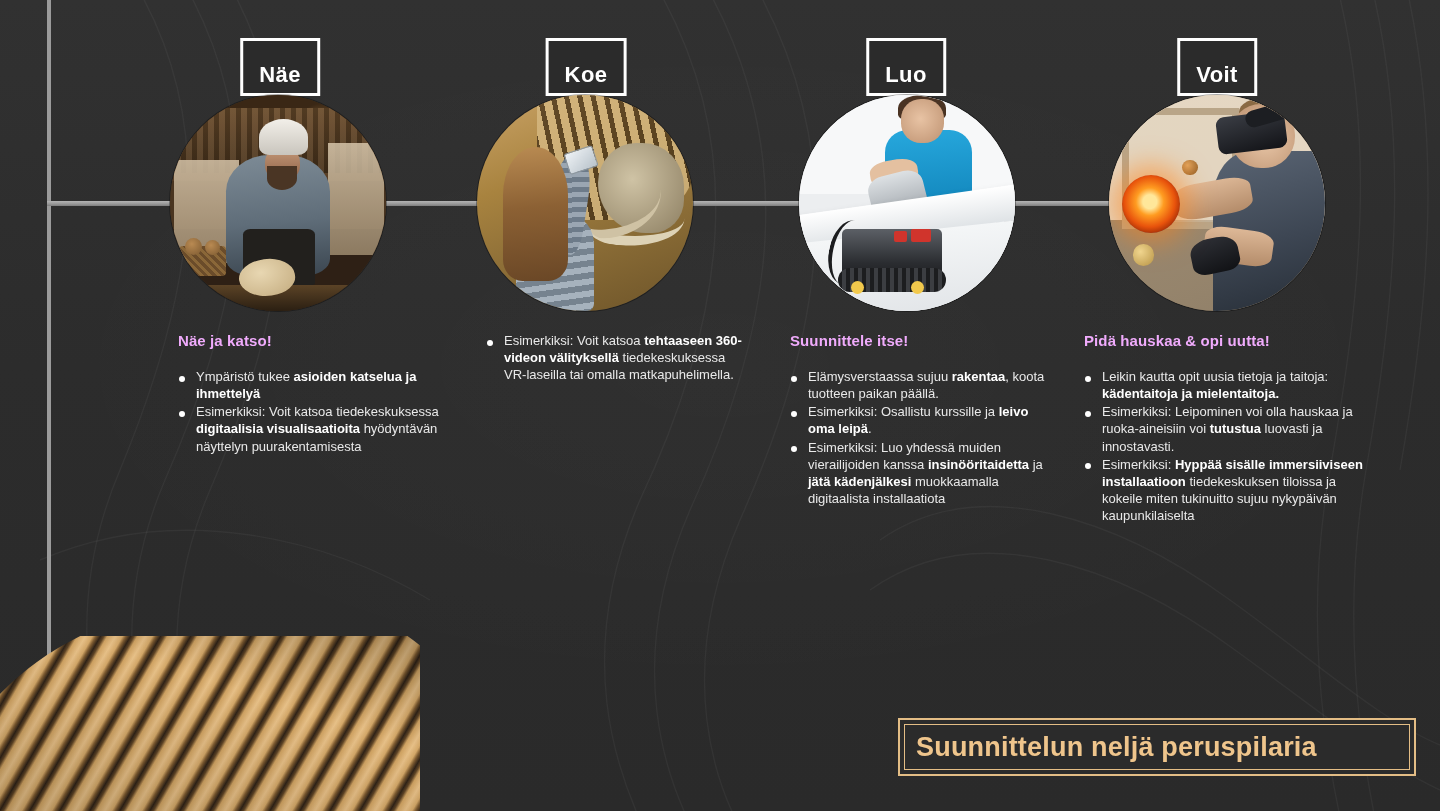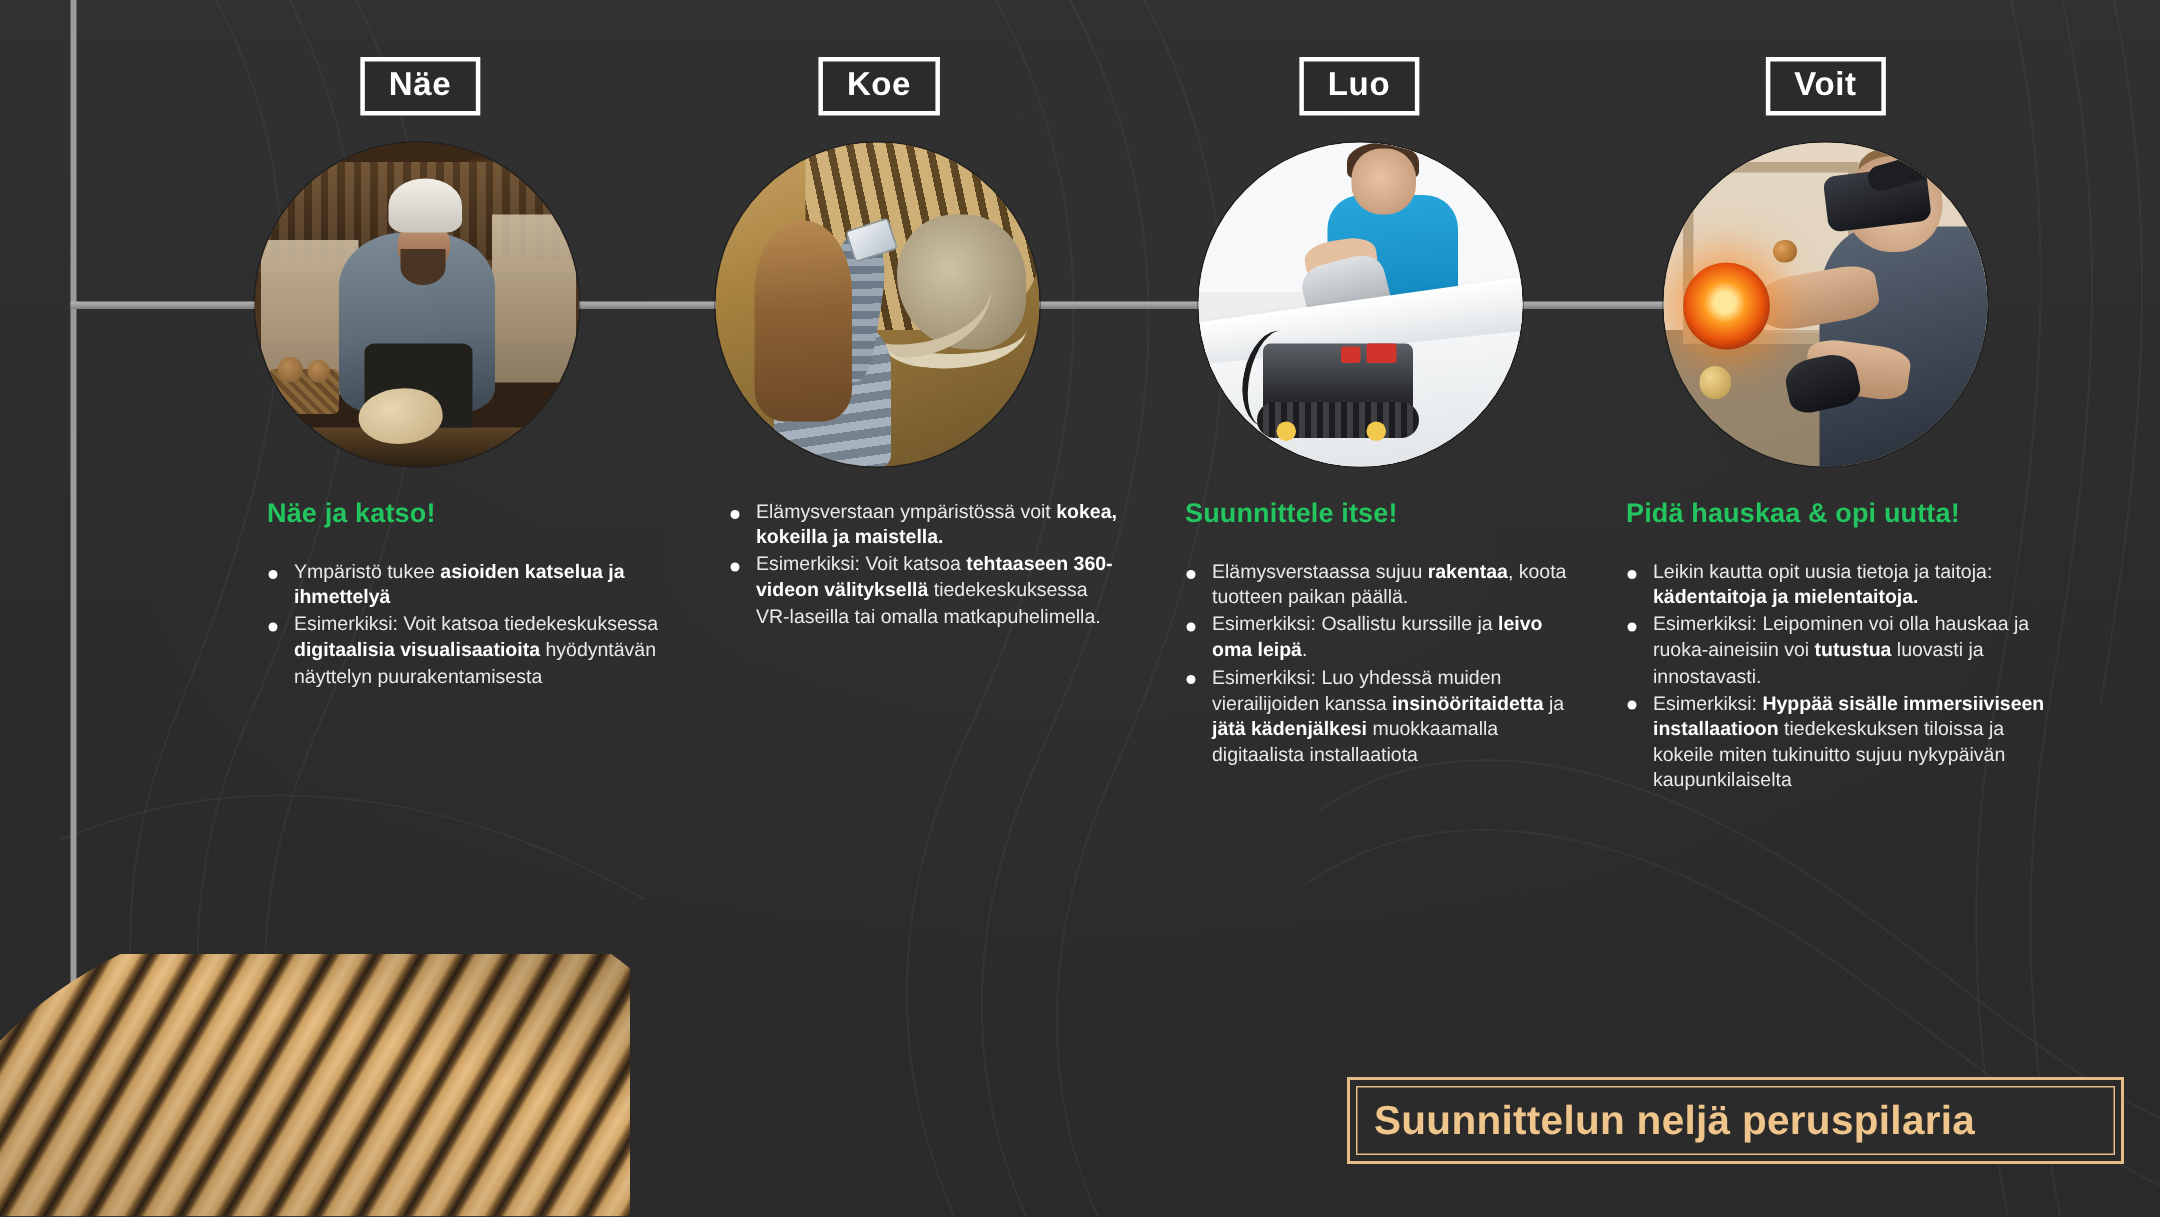--- a/index.html
+++ b/index.html
@@ -93,21 +93,21 @@
   
   .chip {
     position: absolute;
     top: 38px;
     border: 3px solid #ffffff;
     background: #2b2b2b;
     color: #ffffff;
     font-weight: 700;
     font-size: 22px;
     letter-spacing: .4px;
-    padding: 4px 16px 7px;
+    padding: 23px 16px 7px;
     line-height: 1;
     transform: translateX(-50%);
     white-space: nowrap;
   }
 
   
   .photo {
     position: absolute;
     top: 95px;
     width: 216px;
@@ -386,23 +386,23 @@
   }
   .vr-planet2 {
     position: absolute; left: 11%; top: 69%; width: 10%; height: 10%;
     border-radius: 50%;
     background: radial-gradient(circle at 35% 35%, #f0d58e, #b89445);
   }
 
   
   .col { position: absolute; }
   .col-title {
-    color: #22c55e;
+    color: #f0abfc;
     font-weight: 700;
-    font-size: 18px;
+    font-size: 15px;
     letter-spacing: .1px;
     margin-bottom: 19px;
     white-space: nowrap;
   }
   ul.bullets { list-style: none; }
   ul.bullets li {
     position: relative;
     color: #e9e9e9;
     font-size: 13px;
     line-height: 1.32;
@@ -567,21 +567,20 @@
   <div class="col" style="left:178px; top:332px; width:265px;">
     <div class="col-title">Näe ja katso!</div>
     <ul class="bullets">
         <li><span>Ympäristö tukee </span><b>asioiden katselua ja ihmettelyä</b></li>
         <li><span>Esimerkiksi: Voit katsoa tiedekeskuksessa </span><b>digitaalisia visualisaatioita</b><span> hyödyntävän näyttelyn puurakentamisesta</span></li>
       </ul>
   </div>
 
   <div class="col" style="left:486px; top:332px; width:262px;">
     <ul class="bullets">
-        <li><span>Elämysverstaan ympäristössä voit </span><b>kokea, kokeilla ja maistella.</b></li>
         <li><span>Esimerkiksi: Voit katsoa </span><b>tehtaaseen 360-videon välityksellä</b><span> tiedekeskuksessa VR-laseilla tai omalla matkapuhelimella.</span></li>
       </ul>
   </div>
 
   <div class="col" style="left:790px; top:332px; width:265px;">
     <div class="col-title">Suunnittele itse!</div>
     <ul class="bullets">
         <li><span>Elämysverstaassa sujuu </span><b>rakentaa</b><span>, koota tuotteen paikan päällä.</span></li>
         <li><span>Esimerkiksi: Osallistu kurssille ja </span><b>leivo oma leipä</b><span>.</span></li>
         <li><span>Esimerkiksi: Luo yhdessä muiden vierailijoiden kanssa </span><b>insinööritaidetta</b><span> ja </span><b>jätä kädenjälkesi</b><span> muokkaamalla digitaalista installaatiota</span></li>

